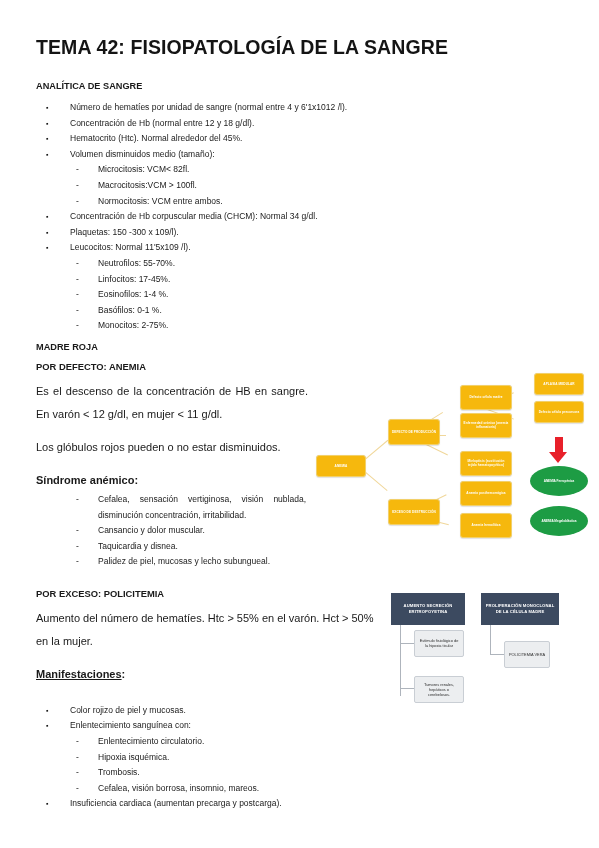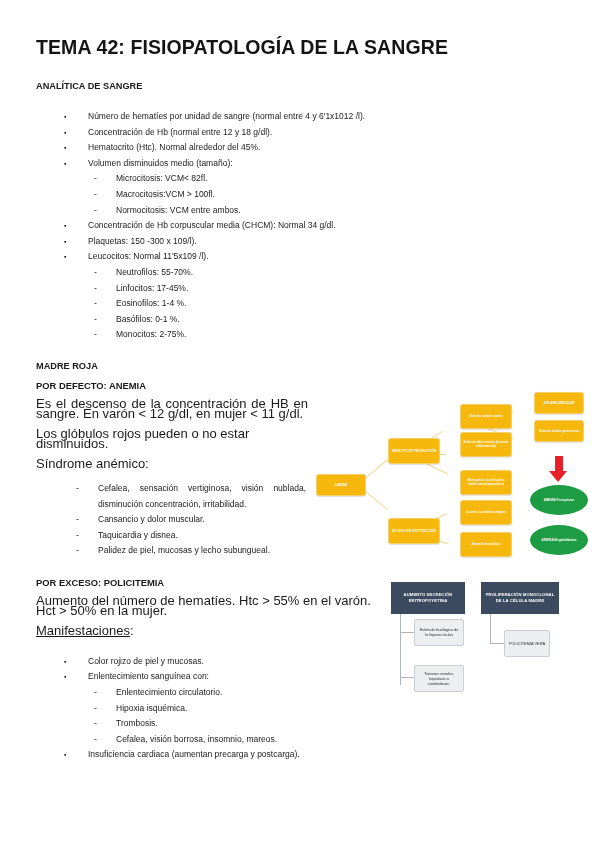--- a/index.html
+++ b/index.html
@@ -46,21 +46,21 @@
   }
   .sub-head {
     font-size: 9.4px;
     font-weight: bold;
     margin: 0 0 8px 0;
     color: #1a1a1a;
   }
 
   ul.lvl1 {
     list-style: none;
-    margin: 18px;
+    margin: 0;
     padding: 0;
   }
   ul.lvl1 > li {
     position: relative;
     font-size: 8.5px;
     line-height: 15.6px;
     padding-left: 34px;
     color: #1a1a1a;
   }
   ul.lvl1 > li > .bullet {
@@ -94,22 +94,22 @@
   
   ul.lvl1 > li > ul.lvl2 > li {
     padding-left: 28px;
     margin-left: 0;
   }
   ul.lvl1 > li > ul.lvl2 > li > .dash {
     left: 6px;
   }
 
   p.body {
-    font-size: 13px;
-    line-height: 10px;
+    font-size: 11px;
+    line-height: 23px;
     margin: 0 0 10px 0;
     text-align: justify;
     color: #1a1a1a;
   }
   p.body.nojust { text-align: left; }
 
   .underline { text-decoration: underline; }
 
   
   .anemia-block {
@@ -256,21 +256,21 @@
       </li>
     </ul>
 
     <div class="sec-head" style="margin-top:8px;">MADRE ROJA</div>
 
     <div class="anemia-block">
       <div class="anemia-text">
         <div class="sub-head">POR DEFECTO: ANEMIA</div>
         <p class="body">Es el descenso de la concentración de HB en sangre. En varón &lt; 12 g/dl, en mujer &lt; 11 g/dl.</p>
         <p class="body nojust">Los glóbulos rojos pueden o no estar disminuidos.</p>
-        <p class="body nojust" style="font-weight:normal;margin-bottom:12px;">Síndrome anémico:</p>
+        <p class="body nojust" style="font-weight:bold;margin-bottom:0;">Síndrome anémico:</p>
         <ul class="lvl2">
           <li style="text-align:justify;padding-right:2px;"><span class="dash">-</span><span>Cefalea, sensación vertiginosa, visión nublada, disminución concentración, irritabilidad.</span></li>
           <li><span class="dash">-</span><span>Cansancio y dolor muscular.</span></li>
           <li><span class="dash">-</span><span>Taquicardia y disnea.</span></li>
           <li><span class="dash">-</span><span>Palidez de piel, mucosas y lecho subungueal.</span></li>
         </ul>
       </div>
 
       <div class="diagram-anemia">
 
@@ -327,21 +327,21 @@
         <div class="dg-green" style="left:218px; top:143px; width:58px; height:30px;">
           <span>ANEMIA Megaloblástica</span>
         </div>
       </div>
     </div>
 
     <div class="polic-block" style="margin-top:18px;">
       <div class="polic-text">
         <div class="sub-head">POR EXCESO: POLICITEMIA</div>
         <p class="body nojust">Aumento del número de hematíes. Htc &gt; 55% en el varón. Hct &gt; 50% en la mujer.</p>
-        <p class="body nojust" style="font-weight:normal;margin-bottom:0;"><span class="underline">Manifestaciones</span><span>:</span></p>
+        <p class="body nojust" style="font-weight:bold;margin-bottom:17px;"><span class="underline">Manifestaciones</span><span>:</span></p>
 
         <ul class="lvl1">
           <li><span class="bullet">▪</span><span>Color rojizo de piel y mucosas.</span></li>
           <li><span class="bullet">▪</span><span>Enlentecimiento sanguínea con:</span>
             <ul class="lvl2">
               <li><span class="dash">-</span><span>Enlentecimiento circulatorio.</span></li>
               <li><span class="dash">-</span><span>Hipoxia isquémica.</span></li>
               <li><span class="dash">-</span><span>Trombosis.</span></li>
               <li><span class="dash">-</span><span>Cefalea, visión borrosa, insomnio, mareos.</span></li>
             </ul>

